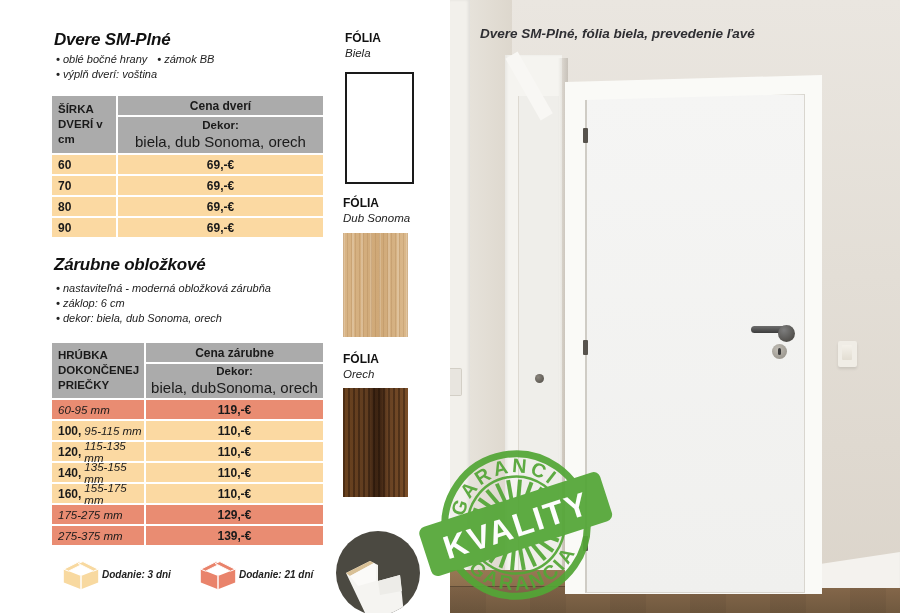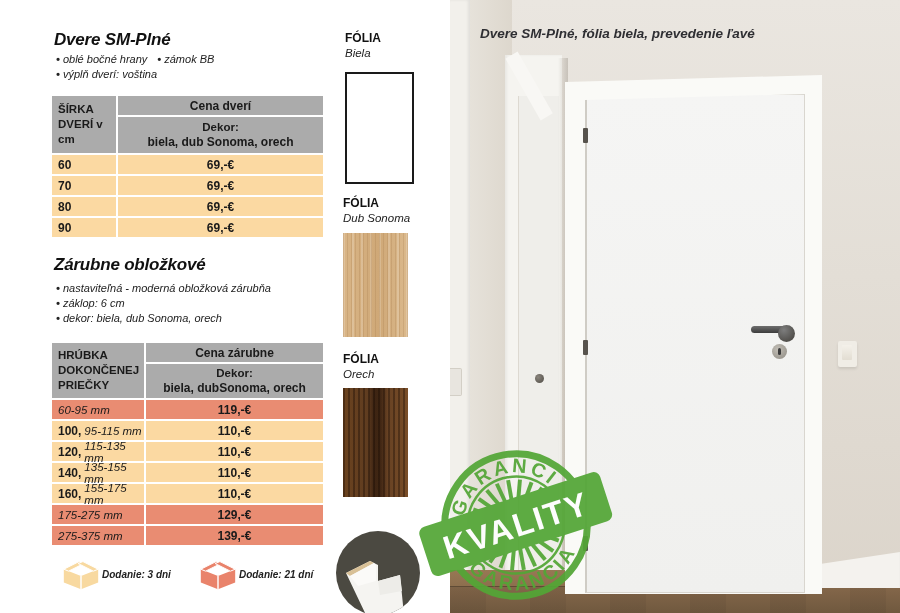--- a/index.html
+++ b/index.html
@@ -17,21 +17,21 @@
 
   .tbl{position:absolute;left:52px;width:271px;display:grid;gap:2px;}
   #tbl1{top:96px;grid-template-columns:64px 1fr;grid-template-rows:19px 36px 19px 19px 19px 19px;}
   #tbl2{top:343px;grid-template-columns:92px 1fr;grid-template-rows:19px 34px repeat(7,19px);}
   .cell{display:flex;align-items:center;font-size:12px;}
   .hdr{background:#ABABAB;font-weight:700;}
   .rowhdr{grid-row:1 / span 2;padding-left:6px;white-space:pre-line;font-size:11.5px;line-height:1.3;}
   .chdr{justify-content:center;}
   .dekorhdr{flex-direction:column;justify-content:center;line-height:1.25;}
   .dekorhdr .dl{font-weight:700;font-size:11.5px;}
-  .dekorhdr .dv{font-weight:700;font-size:12px;}
+  .dekorhdr .dv{font-weight:400;font-size:15px;}
   .name{padding-left:6px;font-weight:700;}
   .name .rng{font-style:italic;font-weight:400;font-size:11.5px;}
   .name .bnum{margin-right:3px;}
   .price{justify-content:center;font-weight:700;}
   .peach{background:#FBD9A2;}
   .salmon{background:#E98C72;}
 
   .delivery{position:absolute;left:60px;top:556px;display:flex;align-items:center;gap:26px;}
   .dl-item{display:flex;align-items:center;}
   .dl-item svg{display:block;}

